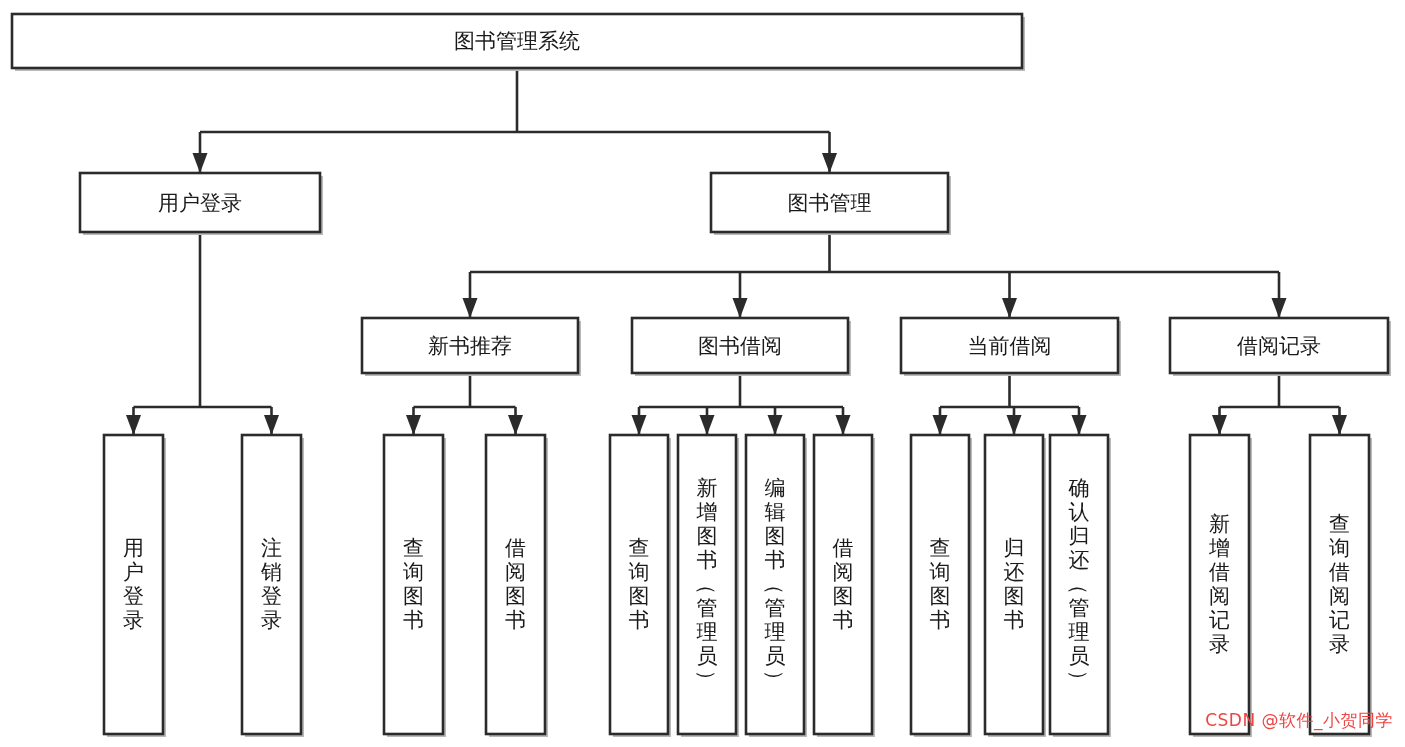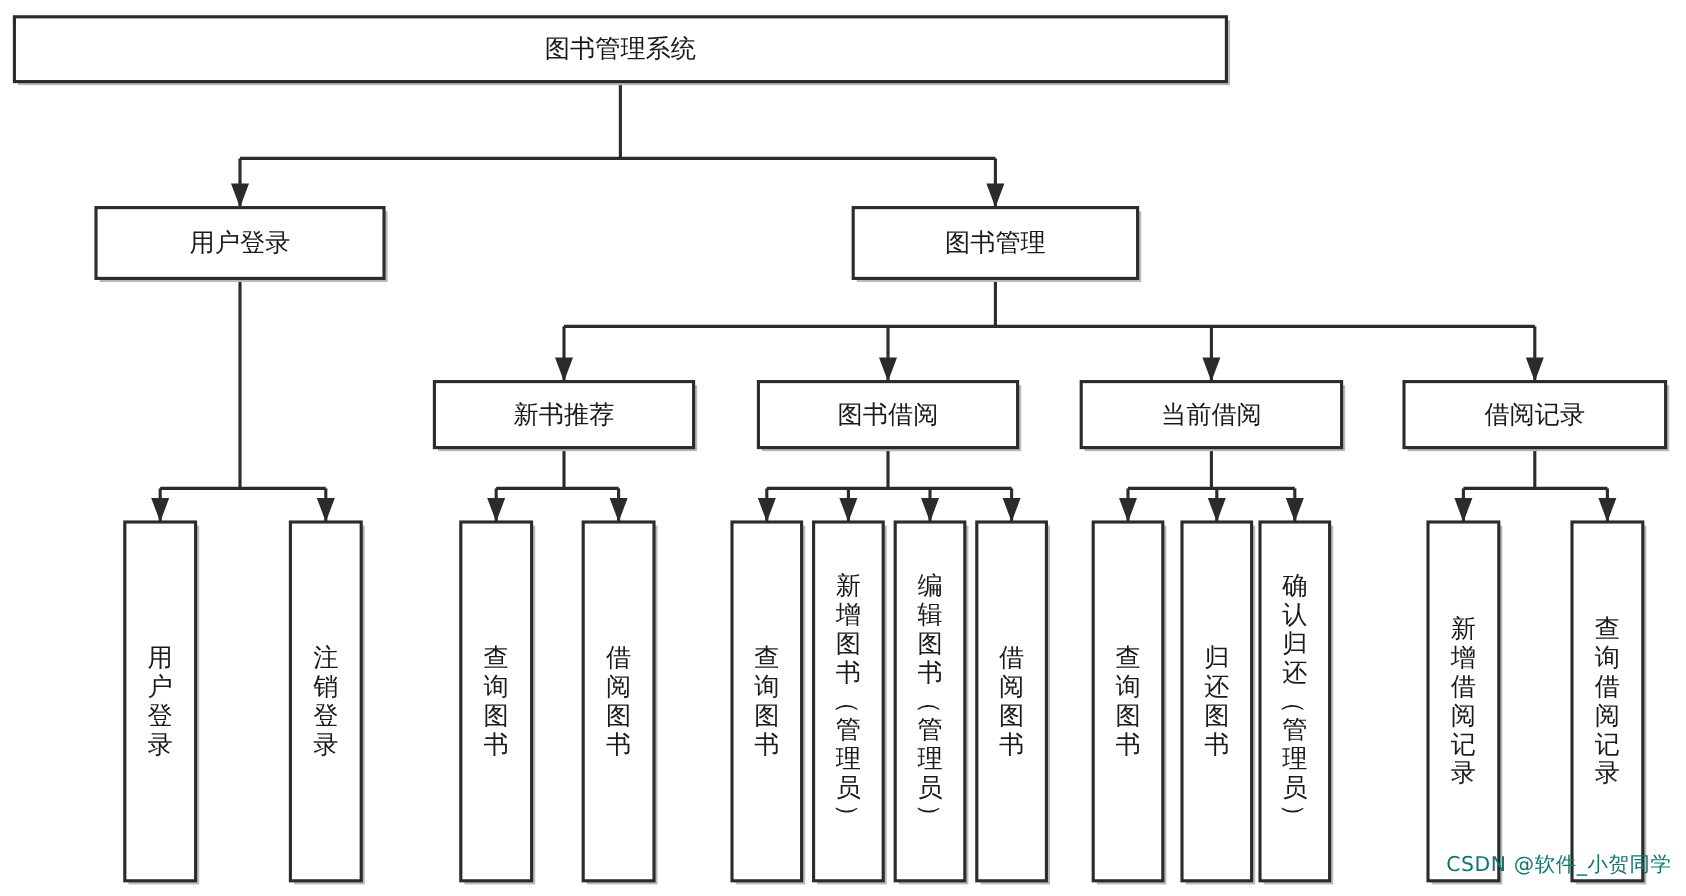--- a/index.html
+++ b/index.html
@@ -56,21 +56,21 @@
     font-size: 21px;
     fill: #1a1a1a;
     text-anchor: middle;
   }
   .watermark {
     position: absolute;
     right: 12px;
     bottom: 4px;
     font-family: "DejaVu Sans", "Liberation Sans", sans-serif;
     font-size: 17px;
-    color: #0f766e;
+    color: #ef4444;
     letter-spacing: 0.5px;
     white-space: nowrap;
     pointer-events: none;
   }
 </style>
 </head>
 <body>
 
 <div id="diagram-root">
   <svg id="tree-svg" viewBox="0 0 1405 747">

